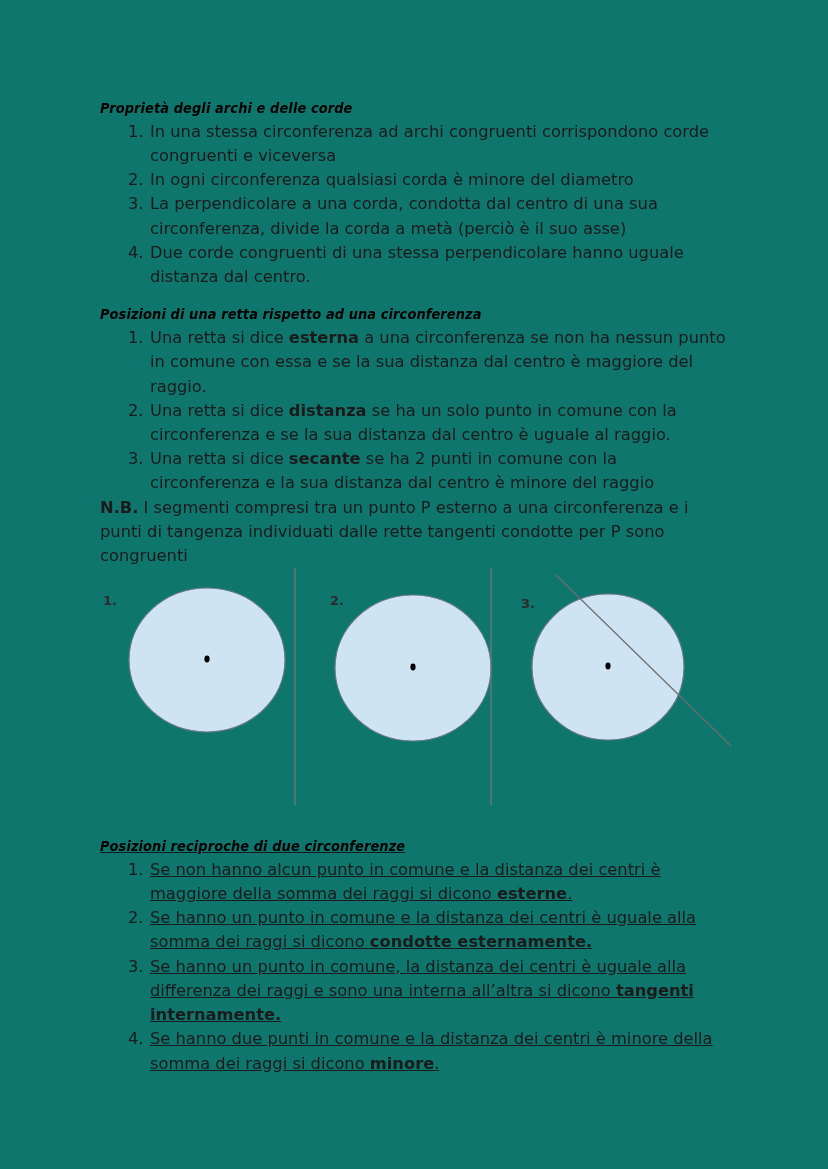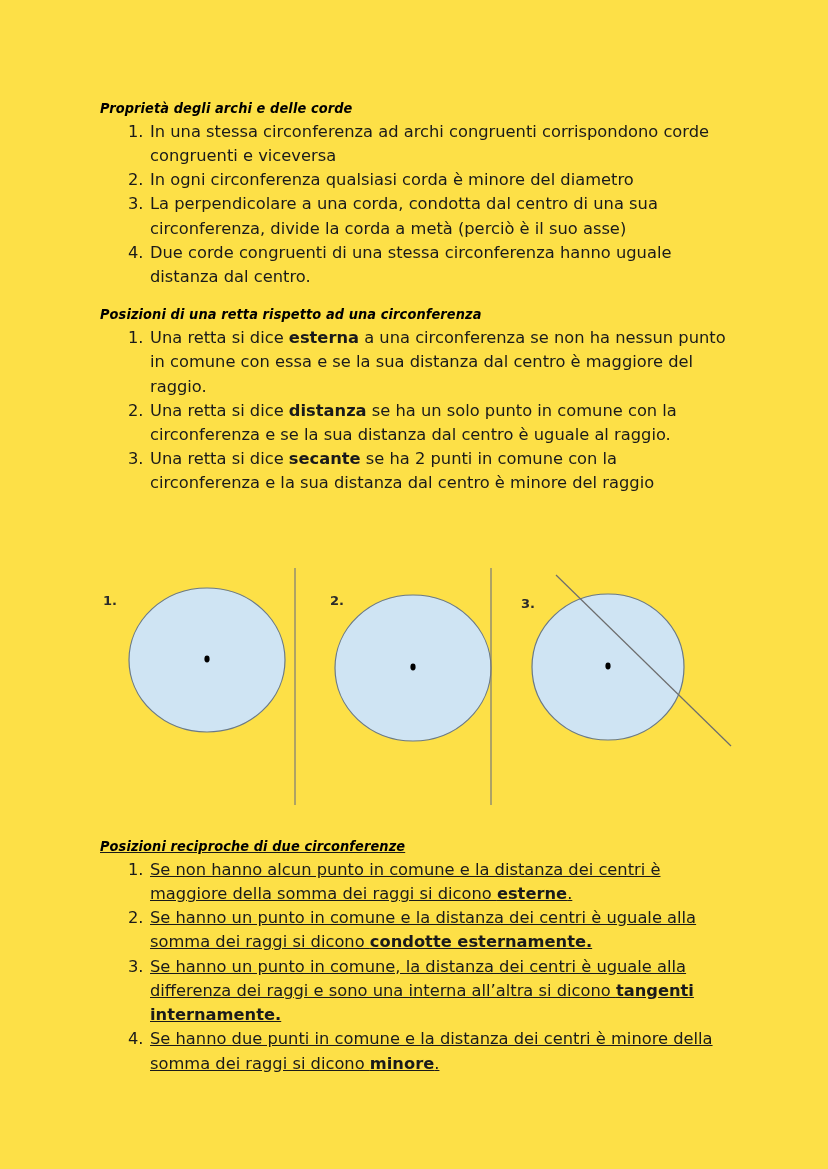--- a/index.html
+++ b/index.html
@@ -13,21 +13,21 @@
     font-family: "DejaVu Sans", sans-serif;
     color: #1a1a1a;
     position: relative;
     overflow: hidden;
   }
   .page {
     position: absolute;
     left: 0; top: 0;
     width: 828px;
     height: 1169px;
-    background: #fde047;
+    background: #0f766e;
   }
   .content {
     position: absolute;
     left: 100px;
     top: 100px;
     width: 628px;
   }
 
   
   .section-heading {
@@ -114,21 +114,21 @@
         <li>
           <span class="marker">2.</span>
           <span class="li-text">In ogni circonferenza qualsiasi corda è minore del diametro</span>
         </li>
         <li>
           <span class="marker">3.</span>
           <span class="li-text"> La perpendicolare a una corda, condotta dal centro di una sua circonferenza, divide la corda a metà (perciò è il suo asse)</span>
         </li>
         <li>
           <span class="marker">4.</span>
-          <span class="li-text">Due corde congruenti di una stessa circonferenza hanno uguale distanza dal centro.</span>
+          <span class="li-text">Due corde congruenti di una stessa perpendicolare hanno uguale distanza dal centro.</span>
         </li>
       </ol>
     </div>
 
     <div class="gap-block"></div>
 
     <div>
       <div class="section-heading">Posizioni di una retta rispetto ad una circonferenza</div>
       <ol class="doc-list">
         <li>
@@ -137,20 +137,21 @@
         </li>
         <li>
           <span class="marker">2.</span>
           <span class="li-text">Una retta si dice <b>distanza</b> se ha un solo punto in comune con la circonferenza e se la sua distanza dal centro è uguale al raggio.</span>
         </li>
         <li>
           <span class="marker">3.</span>
           <span class="li-text">Una retta si dice <b>secante</b> se ha 2 punti in comune con la circonferenza e la sua distanza dal centro è minore del raggio</span>
         </li>
       </ol>
+      <p class="nb-para"><b>N.B.</b> I segmenti compresi tra un punto P esterno a una circonferenza e i punti di tangenza individuati dalle rette tangenti condotte per P sono congruenti</p>
     </div>
 
   </div>
 
   <div class="figure-area">
     <svg width="828" height="260" viewBox="0 0 828 260" xmlns="http://www.w3.org/2000/svg">
 
       <text class="fig-label" x="103" y="45">1.</text>
       <ellipse cx="207" cy="100" rx="78" ry="72" fill="#cfe4f3" stroke="#69798a" stroke-width="1.2"></ellipse>
       <ellipse cx="207" cy="99" rx="2.6" ry="3.4" fill="#000000"></ellipse>

